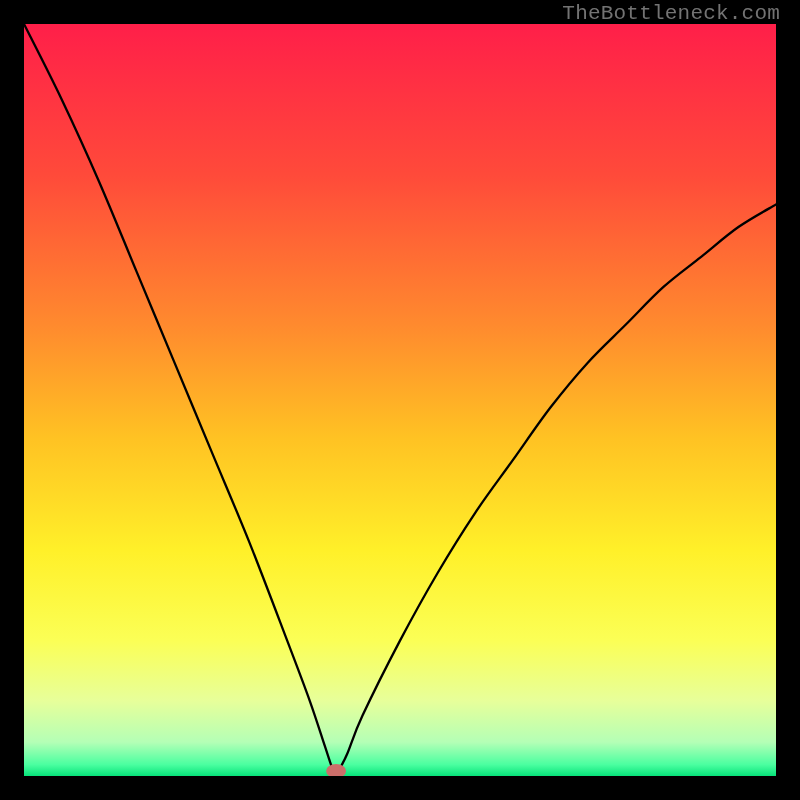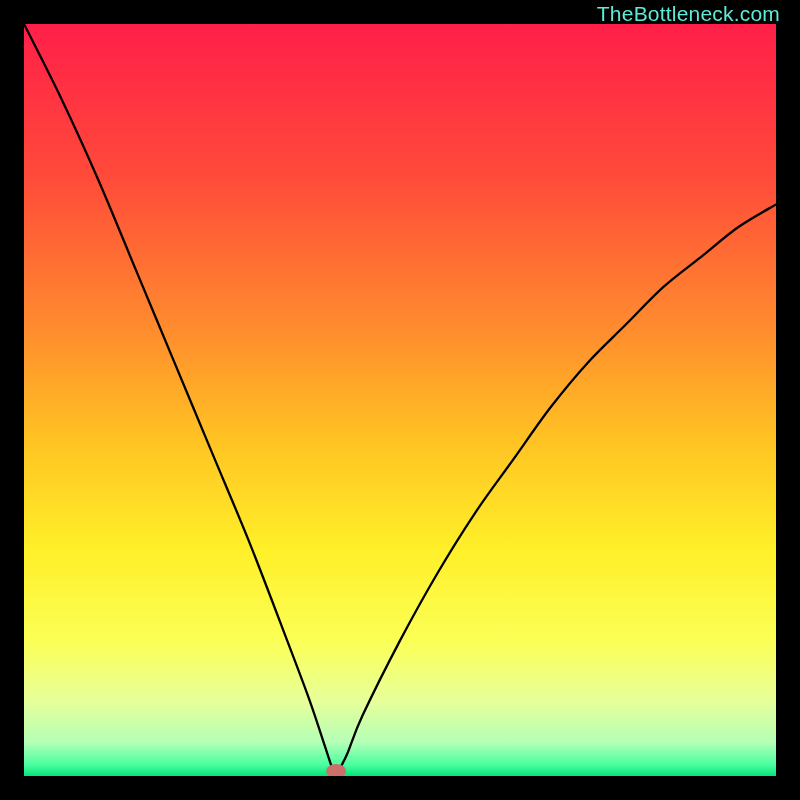--- a/index.html
+++ b/index.html
@@ -13,22 +13,22 @@
   .frame {
     position: relative;
     width: 800px;
     height: 800px;
     background: #000;
   }
   .watermark {
     position: absolute;
     top: 2px;
     right: 20px;
-    color: #5eead4;
-    font-family: Liberation Sans, sans-serif;
+    color: #737373;
+    font-family: Liberation Mono, monospace;
     font-size: 21px;
     font-weight: 500;
     letter-spacing: 0.2px;
     z-index: 5;
   }
   .plot-wrap {
     position: absolute;
     left: 24px;
     top: 24px;
     width: 752px;

